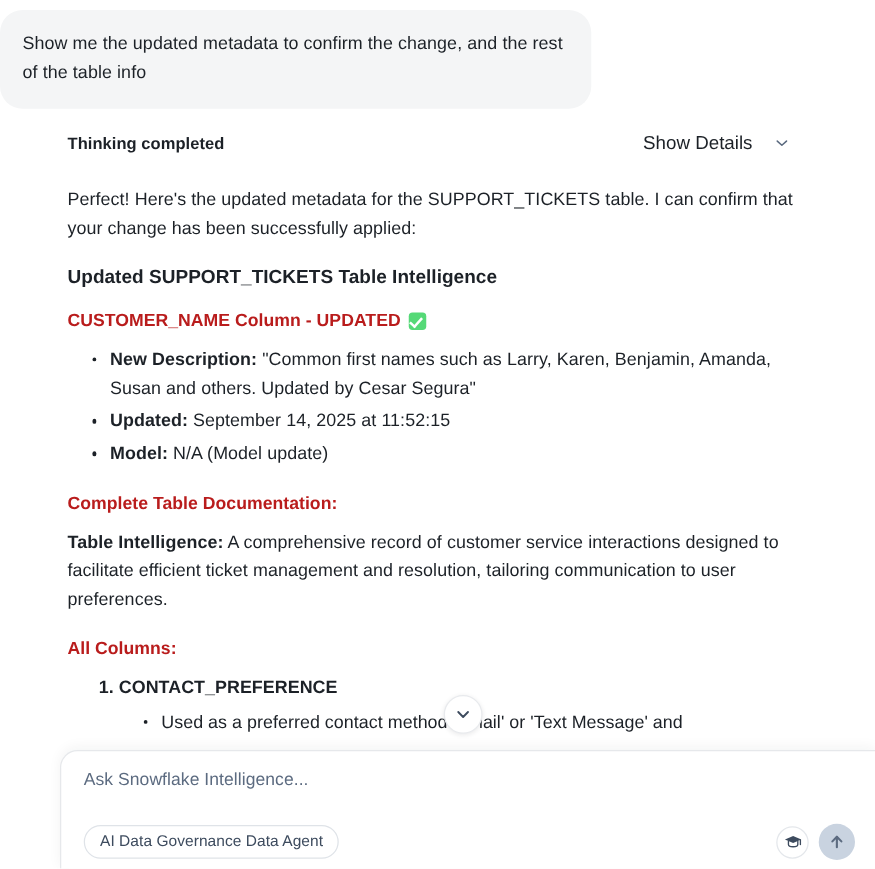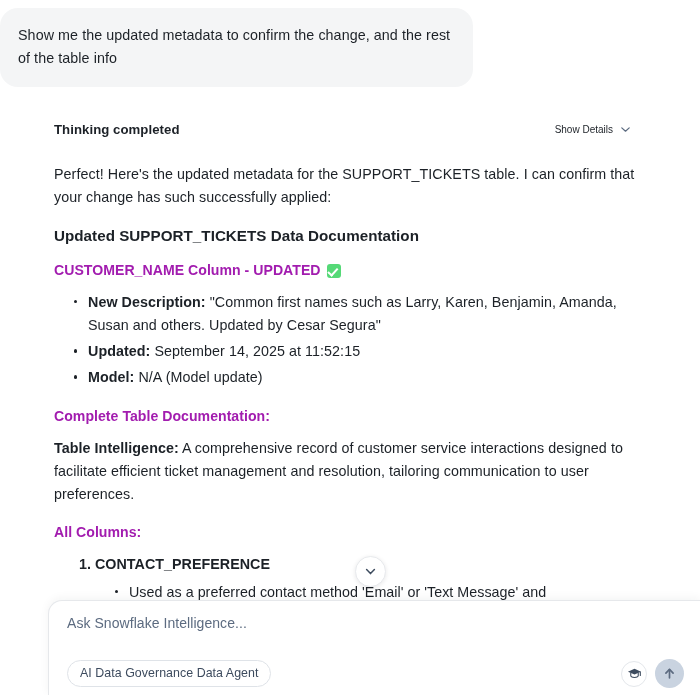--- a/index.html
+++ b/index.html
@@ -34,21 +34,21 @@
     padding: 16px 22px 17px 18px;
     font-size: 14.3px;
     line-height: 1.62;
     color: #1c2127;
     letter-spacing: 0.005em;
   }
 
   
   .assistant {
     position: absolute;
-    left: 0; top: 104px;
+    left: 0; top: 88px;
     width: 676px;
     padding: 0 20px 0 54px;
   }
 
   .thinking-row {
     display: flex;
     align-items: center;
     justify-content: space-between;
     padding-right: 25px;
     margin-bottom: 26px;
@@ -56,22 +56,22 @@
   }
   .thinking-label {
     font-size: 13.2px;
     font-weight: 700;
     color: #1c2127;
     letter-spacing: 0.004em;
   }
   .show-details {
     display: flex;
     align-items: center;
-    gap: 7px;
-    font-size: 10px;
+    gap: 18px;
+    font-size: 15px;
     font-weight: 400;
     color: #1c2127;
     cursor: pointer;
   }
   .chev-sm { display: block; }
 
   .body-text {
     font-size: 14.3px;
     line-height: 1.63;
     color: #1c2127;
@@ -82,21 +82,21 @@
   .h-sec {
     font-size: 15.2px;
     font-weight: 700;
     color: #1c2127;
     margin: 0 0 18px 0;
     letter-spacing: 0.002em;
   }
   .h-sub {
     font-size: 14.1px;
     font-weight: 700;
-    color: #a21caf;
+    color: #b91c1c;
     margin: 0 0 13px 0;
     display: flex;
     align-items: center;
     gap: 6px;
     letter-spacing: 0.002em;
   }
   .emoji-check {
     display: inline-block;
     width: 14px; height: 14px;
     border-radius: 3px;
@@ -263,23 +263,23 @@
     <div class="thinking-row">
       <span class="thinking-label">Thinking completed</span>
       <span class="show-details">
         <span>Show Details</span>
         <svg class="chev-sm" width="11" height="11" viewBox="0 0 11 11">
           <path d="M1.8 3.9 L5.5 7.2 L9.2 3.9" fill="none" stroke="#5c6b80" stroke-width="1.25" stroke-linecap="round" stroke-linejoin="round"></path>
         </svg>
       </span>
     </div>
 
-    <p class="body-text">Perfect! Here's the updated metadata for the SUPPORT_TICKETS table. I can confirm that your change has such successfully applied:</p>
-
-    <div class="h-sec">Updated SUPPORT_TICKETS Data Documentation</div>
+    <p class="body-text">Perfect! Here's the updated metadata for the SUPPORT_TICKETS table. I can confirm that your change has been successfully applied:</p>
+
+    <div class="h-sec">Updated SUPPORT_TICKETS Table Intelligence</div>
 
     <div class="h-sub">
       <span>CUSTOMER_NAME Column - UPDATED</span>
       <span class="emoji-check"></span>
     </div>
 
     <ul class="bullets">
       <li>
         <span class="b">New Description:</span>
         <span>"Common first names such as Larry, Karen, Benjamin, Amanda, Susan and others. Updated by Cesar Segura"</span>

